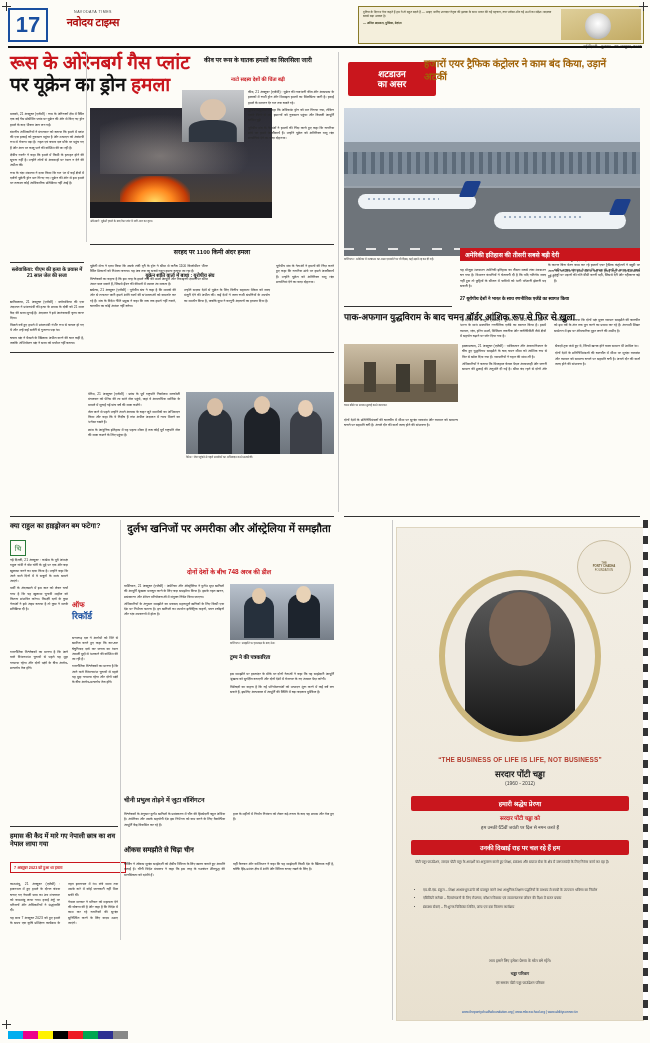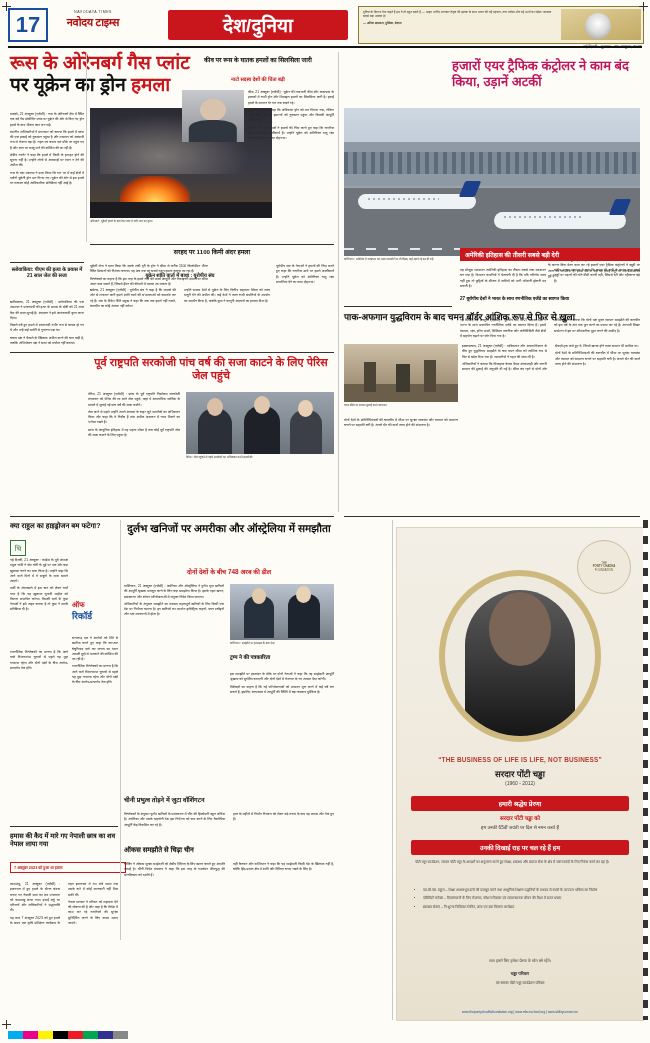--- a/index.html
+++ b/index.html
@@ -63,22 +63,22 @@
   .airport .apron{position:absolute;left:0;bottom:0;width:100%;height:68px;background:#6e747a;}
   .plane{position:absolute;background:#eef2f5;border-radius:14px;}
   .plane .tail{position:absolute;right:-2px;top:-13px;width:16px;height:16px;background:#1c3f8b;
      transform:skewX(-22deg);border-radius:2px;}
   .plane .win{position:absolute;left:10px;top:4px;width:60%;height:2px;
      background:repeating-linear-gradient(90deg,#9fb0c4 0 2px,rgba(0,0,0,0) 2px 5px);}
 
   .shutdown-badge{position:absolute;left:348px;top:62px;width:88px;height:34px;background:#c9161d;
      color:#fff;display:flex;flex-direction:column;align-items:center;justify-content:center;
      font-size:9px;font-weight:bold;line-height:1.15;border-radius:2px;}
-  .atc-hd{position:absolute;left:452px;top:58px;width:196px;font-size:13px;font-weight:bold;
-     color:#be185d;line-height:1.25;}
+  .atc-hd{position:absolute;left:424px;top:58px;width:196px;font-size:10px;font-weight:bold;
+     color:#a16207;line-height:1.25;}
 
   .redbar{background:#c9161d;color:#fff;font-size:6.2px;font-weight:bold;
      padding:3px 5px;line-height:1.2;}
 
   
   .memorial{position:absolute;left:396px;top:527px;width:246px;height:492px;
      background:linear-gradient(180deg,#f3efe6 0%,#efe9dc 55%,#e8e0cf 100%);overflow:hidden;
      border:1px solid #ded5c0;}
   .mem-portrait{position:absolute;left:50%;top:42px;width:150px;height:160px;transform:translateX(-50%);
      border-radius:50%;background:#efeae0;border:6px solid #cdb87e;overflow:hidden;}
@@ -130,21 +130,20 @@
 <body>
 
 <div class="page">
 
   <div class="masthead">
     <div class="pagebox">17</div>
     <div class="logo-sm">
       <div class="l1">NAVODAYA TIMES</div>
       <div class="l2">नवोदय टाइम्स</div>
     </div>
-    <div class="section-title">देश/दुनिया</div>
 
     <div class="mast-ad">
       <div class="mtxt">दुनिया के दिग्गज नेता कहते हैं हम ये तो बहुत बदले हैं — आइए जानिए शानदार नेतृत्व की झलक के साथ भारत की नई पहचान, नया भरोसा और नई ऊर्जा का संदेश। बदलाव सबसे बड़ा अवसर है।</div>
       <div class="mtxt" style="padding-top:0;font-weight:bold;">— अनिल अग्रवाल, मुखिया, वेदांता</div>
       <div class="mpic">
           <div class="face"></div>
         </div>
     </div>
     <div class="dateline">नई दिल्ली • बुधवार • 22 अक्टूबर, 2025</div>
   </div>
@@ -201,36 +200,39 @@
 
   <div class="rule" style="position:absolute;left:10px;top:262px;width:74px;"></div>
   <div class="subhd" style="position:absolute;left:10px;top:266px;width:74px;font-size:5px;text-align:center;">स्लोवाकिया: पीएम की हत्या के प्रयास में 21 साल जेल की सजा</div>
   <div class="body-txt" style="position:absolute;left:10px;top:300px;width:74px;">
     <p>ब्रातिस्लावा, 21 अक्टूबर (एजेंसी) : स्लोवाकिया की एक अदालत ने प्रधानमंत्री की हत्या के प्रयास के दोषी को 21 साल कैद की सजा सुनाई है। अदालत ने इसे आतंकवादी कृत्य करार दिया।</p>
       <p>पिछले वर्ष हुए हमले में प्रधानमंत्री गंभीर रूप से घायल हो गए थे और उन्हें कई सर्जरी से गुजरना पड़ा था।</p>
       <p>बचाव पक्ष ने फैसले के खिलाफ अपील करने की बात कही है, जबकि अभियोजन पक्ष ने सजा को पर्याप्त नहीं बताया।</p>
   </div>
 
   <div class="rule" style="position:absolute;left:10px;top:352px;width:324px;"></div>
-  <div class="subhd-c" style="position:absolute;left:88px;top:356px;width:246px;font-size:11px;color:#c9161d;">पूर्व राष्ट्रपति सरकोजी पांच वर्ष की सजा काटने के लिए पेरिस जेल पहुंचे</div>
   <div style="position:absolute;left:186px;top:392px;width:148px;height:62px;background:linear-gradient(180deg,#9aa3ad,#6d747c);overflow:hidden;">
     <div style="position:absolute;left:12px;top:16px;width:34px;height:46px;background:#2b3038;border-radius:16px 16px 0 0;"></div>
     <div style="position:absolute;left:21px;top:6px;width:16px;height:18px;border-radius:50%;background:#d8bfa6;"></div>
     <div style="position:absolute;left:58px;top:14px;width:36px;height:48px;background:#1e2228;border-radius:16px 16px 0 0;"></div>
     <div style="position:absolute;left:68px;top:4px;width:16px;height:18px;border-radius:50%;background:#e0c7ad;"></div>
     <div style="position:absolute;left:104px;top:18px;width:32px;height:44px;background:#3c3f47;border-radius:14px 14px 0 0;"></div>
     <div style="position:absolute;left:112px;top:8px;width:15px;height:17px;border-radius:50%;background:#e8cfb6;"></div>
   </div>
   <div class="cap" style="position:absolute;left:186px;top:456px;width:148px;">पेरिस : जेल पहुंचने से पहले समर्थकों का अभिवादन करते सरकोजी।</div>
   <div class="body-txt" style="position:absolute;left:88px;top:392px;width:92px;">
     <p>पेरिस, 21 अक्टूबर (एजेंसी) : फ्रांस के पूर्व राष्ट्रपति निकोलस सरकोजी मंगलवार को पेरिस की ला सांते जेल पहुंचे, जहां वे आपराधिक साजिश के मामले में सुनाई गई पांच वर्ष की सजा काटेंगे।</p>
       <p>जेल जाने से पहले उन्होंने अपने आवास के बाहर जुटे समर्थकों का अभिवादन किया और कहा कि वे निर्दोष हैं तथा अपील अदालत में न्याय मिलने का भरोसा रखते हैं।</p>
       <p>फ्रांस के आधुनिक इतिहास में यह पहला मौका है जब कोई पूर्व राष्ट्रपति जेल की सजा काटने के लिए पहुंचा है।</p>
   </div>
 
+  <div class="shutdown-badge">
+    <span>शटडाउन</span>
+      <span>का असर</span>
+  </div>
   <div class="atc-hd">हजारों एयर ट्रैफिक कंट्रोलर ने काम बंद किया, उड़ानें अटकीं</div>
 
   <div class="airport">
     <div class="terminal"></div>
       <div class="glass"></div>
       <div class="apron"></div>
     <div class="plane" style="left:14px;top:86px;width:118px;height:15px;">
         <div class="tail"></div>
         <div class="win"></div>
       </div>

